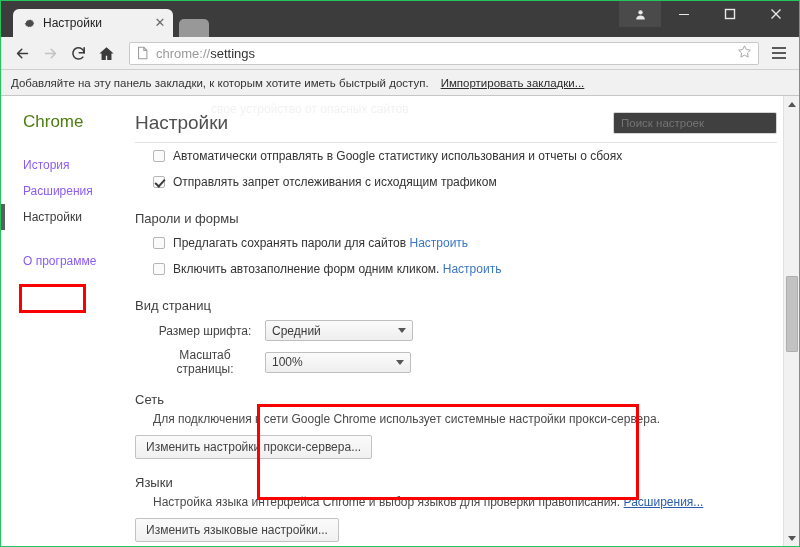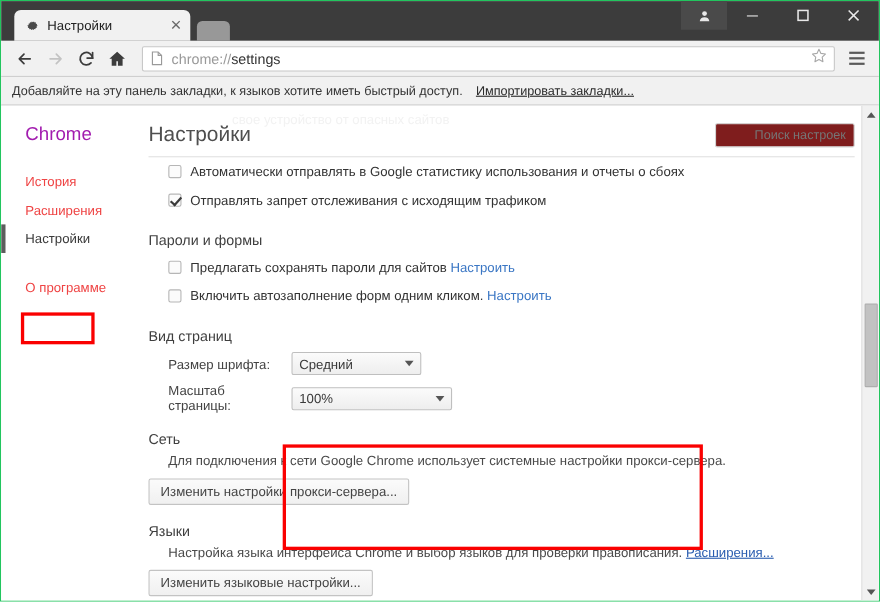--- a/index.html
+++ b/index.html
@@ -145,27 +145,27 @@
     overflow: hidden;
   }
   .sidebar {
     width: 128px;
     flex: 0 0 128px;
     padding-top: 16px;
     position: relative;
   }
   .brand {
     font-size: 17px;
-    color: #a21caf;
+    color: #4d7c0f;
     padding-left: 22px;
     margin-bottom: 20px;
   }
   .nav-item {
     font-size: 12px;
-    color: #ef4444;
+    color: #8b5cf6;
     padding: 6px 0 6px 22px;
     cursor: pointer;
     position: relative;
   }
   .nav-item.active { color: #3a3a3a; }
   .nav-item.gap { margin-top: 18px; }
   .nav-marker {
     position: absolute;
     left: 0; top: 0;
     width: 4px; height: 26px;
@@ -191,30 +191,29 @@
     padding: 0 22px 0 6px;
     position: relative;
     z-index: 2;
   }
   .page-title {
     font-size: 19px;
     color: #4f4f4f;
   }
   .searchbox {
     margin-left: auto;
-    width: 127px; height: 22px;
+    width: 164px; height: 22px;
     border: 1px solid #d4d4d4;
     border-radius: 2px;
-    background: #7f1d1d;
+    background: #404040;
     font-size: 11.5px;
     color: #9a9a9a;
     padding: 0 7px;
     font-family: "Liberation Sans", sans-serif;
     outline: none;
-    text-align: right;
   }
   .divider {
     margin: 8px 22px 0 6px;
     height: 1px;
     background: #e2e2e2;
   }
   .scroll-area {
     padding: 0 22px 0 6px;
   }
   .chk-row {
@@ -277,35 +276,36 @@
     align-items: center;
     padding-left: 18px;
     margin: 7px 0;
     gap: 8px;
   }
   .field-label {
     font-size: 12px;
     color: #434343;
     width: 104px;
     flex: 0 0 auto;
+    text-align: center;
   }
   .select {
     height: 21px;
     background: linear-gradient(#fbfbfb, #eeeeee);
     border: 1px solid #bfbfbf;
     border-radius: 2px;
     display: flex;
     align-items: center;
     padding: 0 6px;
     font-size: 12px;
     color: #3a3a3a;
     cursor: pointer;
     position: relative;
   }
-  .select.w-font { width: 118px; }
+  .select.w-font { width: 148px; }
   .select.w-zoom { width: 146px; }
   .select .caret {
     margin-left: auto;
     width: 0; height: 0;
     border-left: 4px solid transparent;
     border-right: 4px solid transparent;
     border-top: 5px solid #555;
   }
   .btn-inline {
     margin-left: 0;
@@ -435,21 +435,21 @@
     </div>
 
     <div class="menubtn">
       <i></i>
         <i></i>
         <i></i>
     </div>
   </div>
 
   <div class="bookmarkbar">
-    <span>Добавляйте на эту панель закладки, к языков хотите иметь быстрый доступ.</span>
+    <span>Добавляйте на эту панель закладки, к которым хотите иметь быстрый доступ.</span>
     <span class="bm-link">Импортировать закладки...</span>
   </div>
 
   <div class="page">
 
     <div class="sidebar">
       <div class="brand">Chrome</div>
       <div class="nav-item">
         <span>История</span>
       </div>

